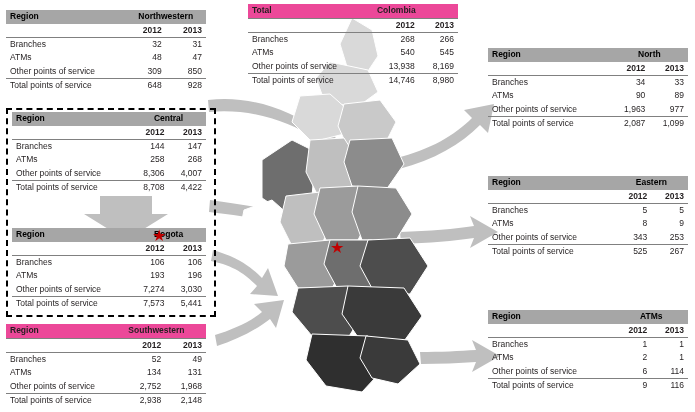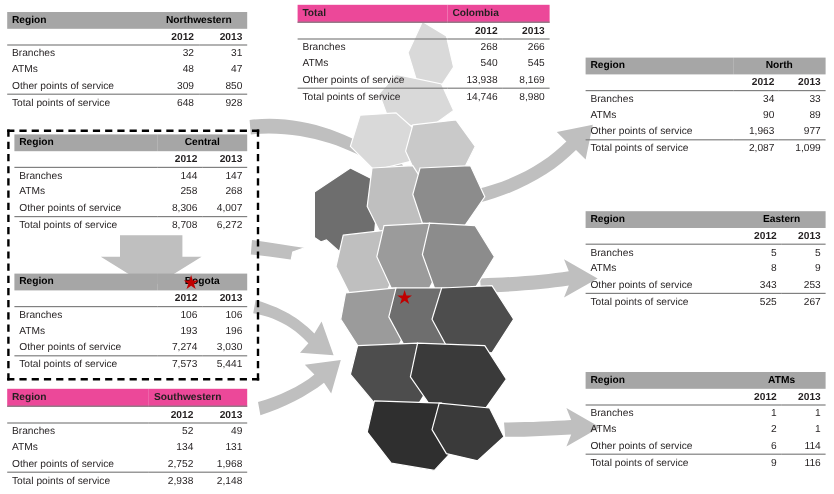--- a/index.html
+++ b/index.html
@@ -127,21 +127,21 @@
         <td class="num">268</td>
       </tr>
   <tr>
         <td>Other points of service</td>
         <td class="num">8,306</td>
         <td class="num">4,007</td>
       </tr>
   <tr class="lastrow">
         <td>Total points of service</td>
         <td class="num">8,708</td>
-        <td class="num">6,272</td>
+        <td class="num">4,422</td>
       </tr>
 </tbody>
   </table>
 
 <table class="tbl" style="left:12px;top:228px;width:194px;">
   <tbody>
       <tr class="hdr">
     <td>Region</td>
     <td class="r" colspan="2">Bogota</td>
   </tr>

